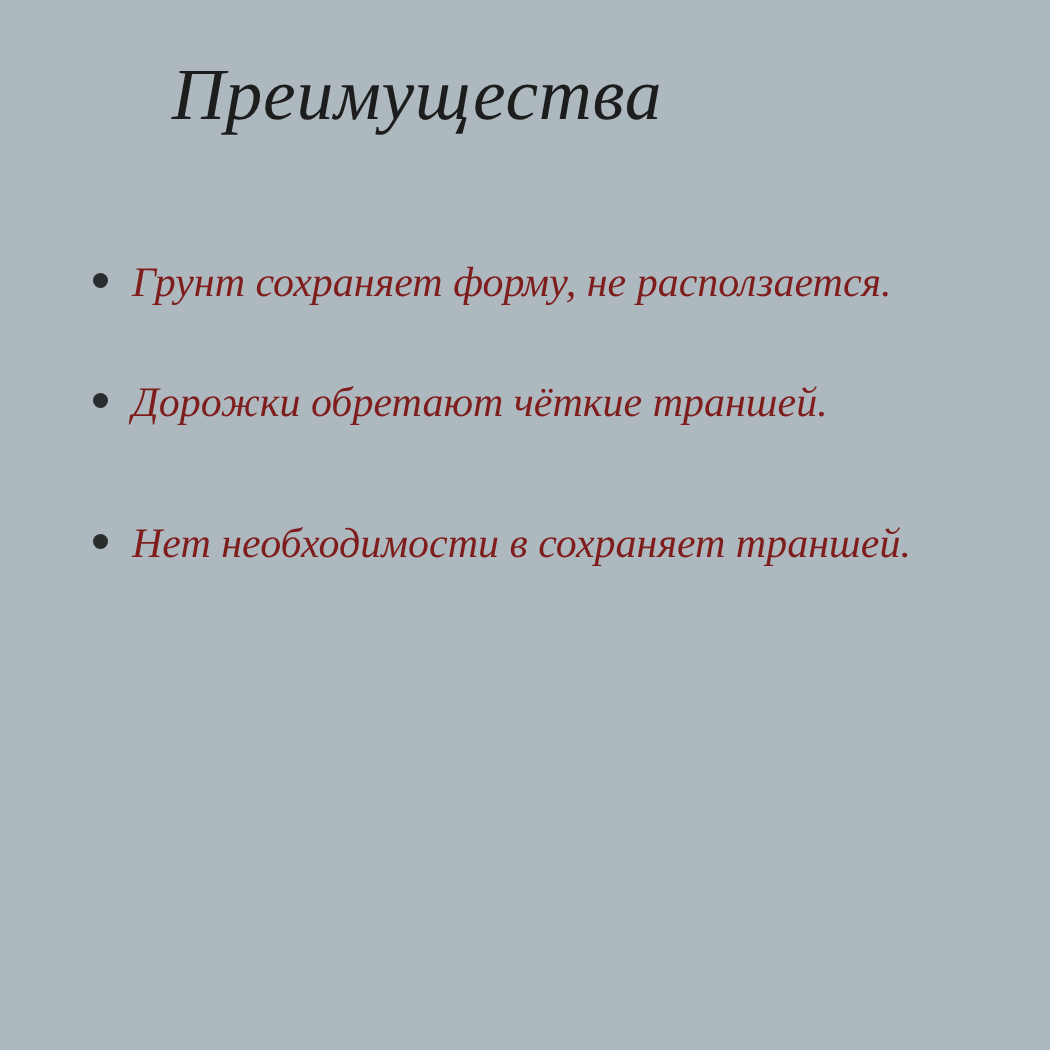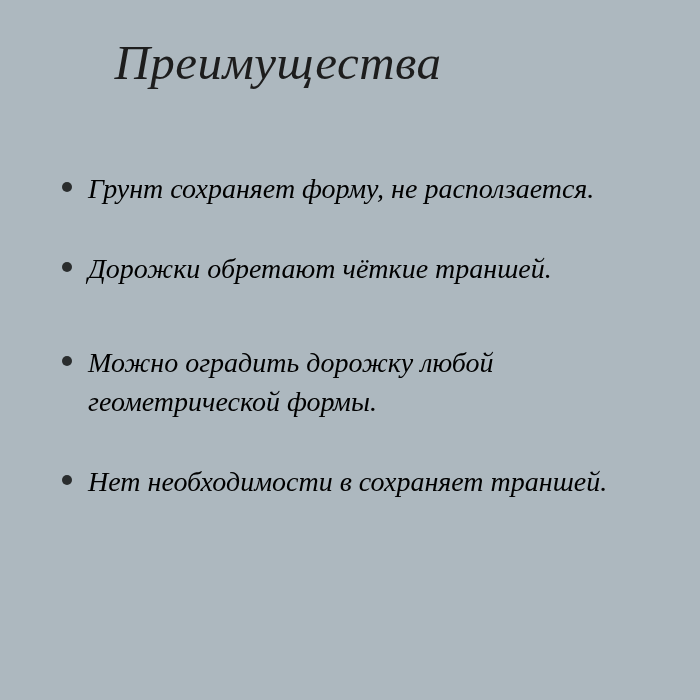--- a/index.html
+++ b/index.html
@@ -35,21 +35,21 @@
     padding: 0;
     width: 600px;
   }
   .advantages li {
     position: relative;
     padding-left: 26px;
     font-style: italic;
     font-size: 28px;
     line-height: 1.42;
     margin-bottom: 40px;
-    color: #000000;
+    color: #7f1d1d;
   }
   .advantages li:nth-child(3),
   .advantages li:nth-child(5) {
     margin-top: 54px;
   }
   .advantages li:nth-child(3),
   .advantages li:nth-child(5) {
     margin-bottom: 40px;
   }
   .dot {
@@ -72,20 +72,16 @@
     <li>
       <span class="dot"></span>
       <span>Грунт сохраняет форму, не расползается.</span>
     </li>
     <li>
       <span class="dot"></span>
       <span>Дорожки обретают чёткие траншей.</span>
     </li>
     <li>
       <span class="dot"></span>
-      <span>Можно оградить дорожку любой геометрической формы.</span>
-    </li>
-    <li>
-      <span class="dot"></span>
       <span>Нет необходимости в сохраняет траншей.</span>
     </li>
   </ul>
 </div>
 
 </body></html>

